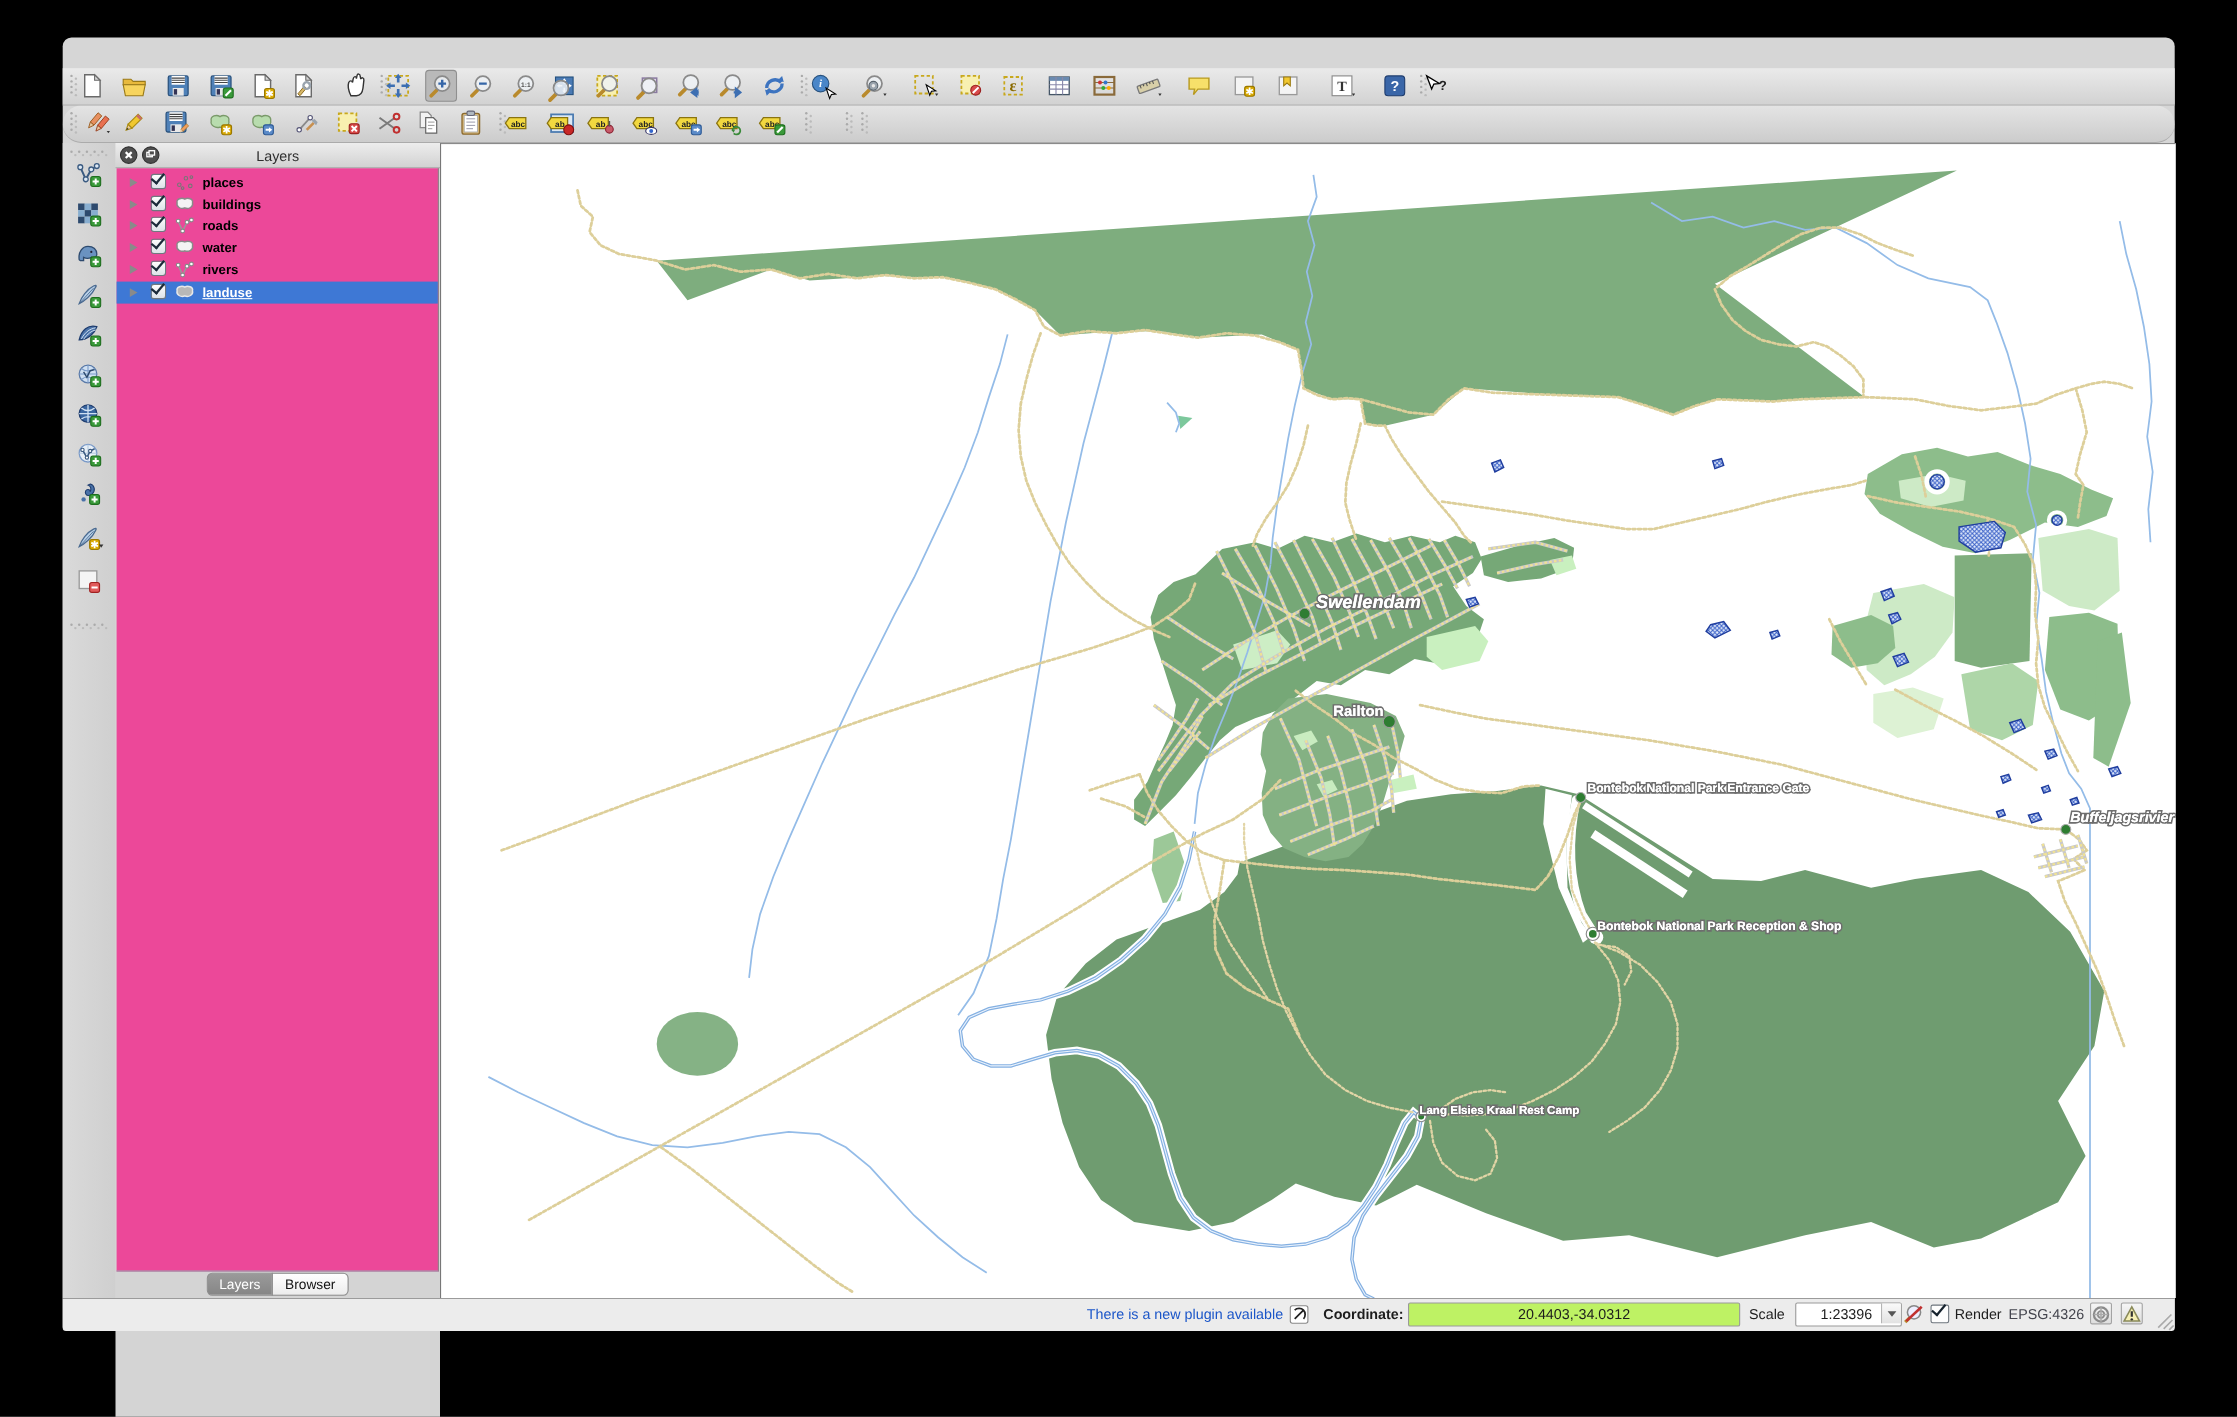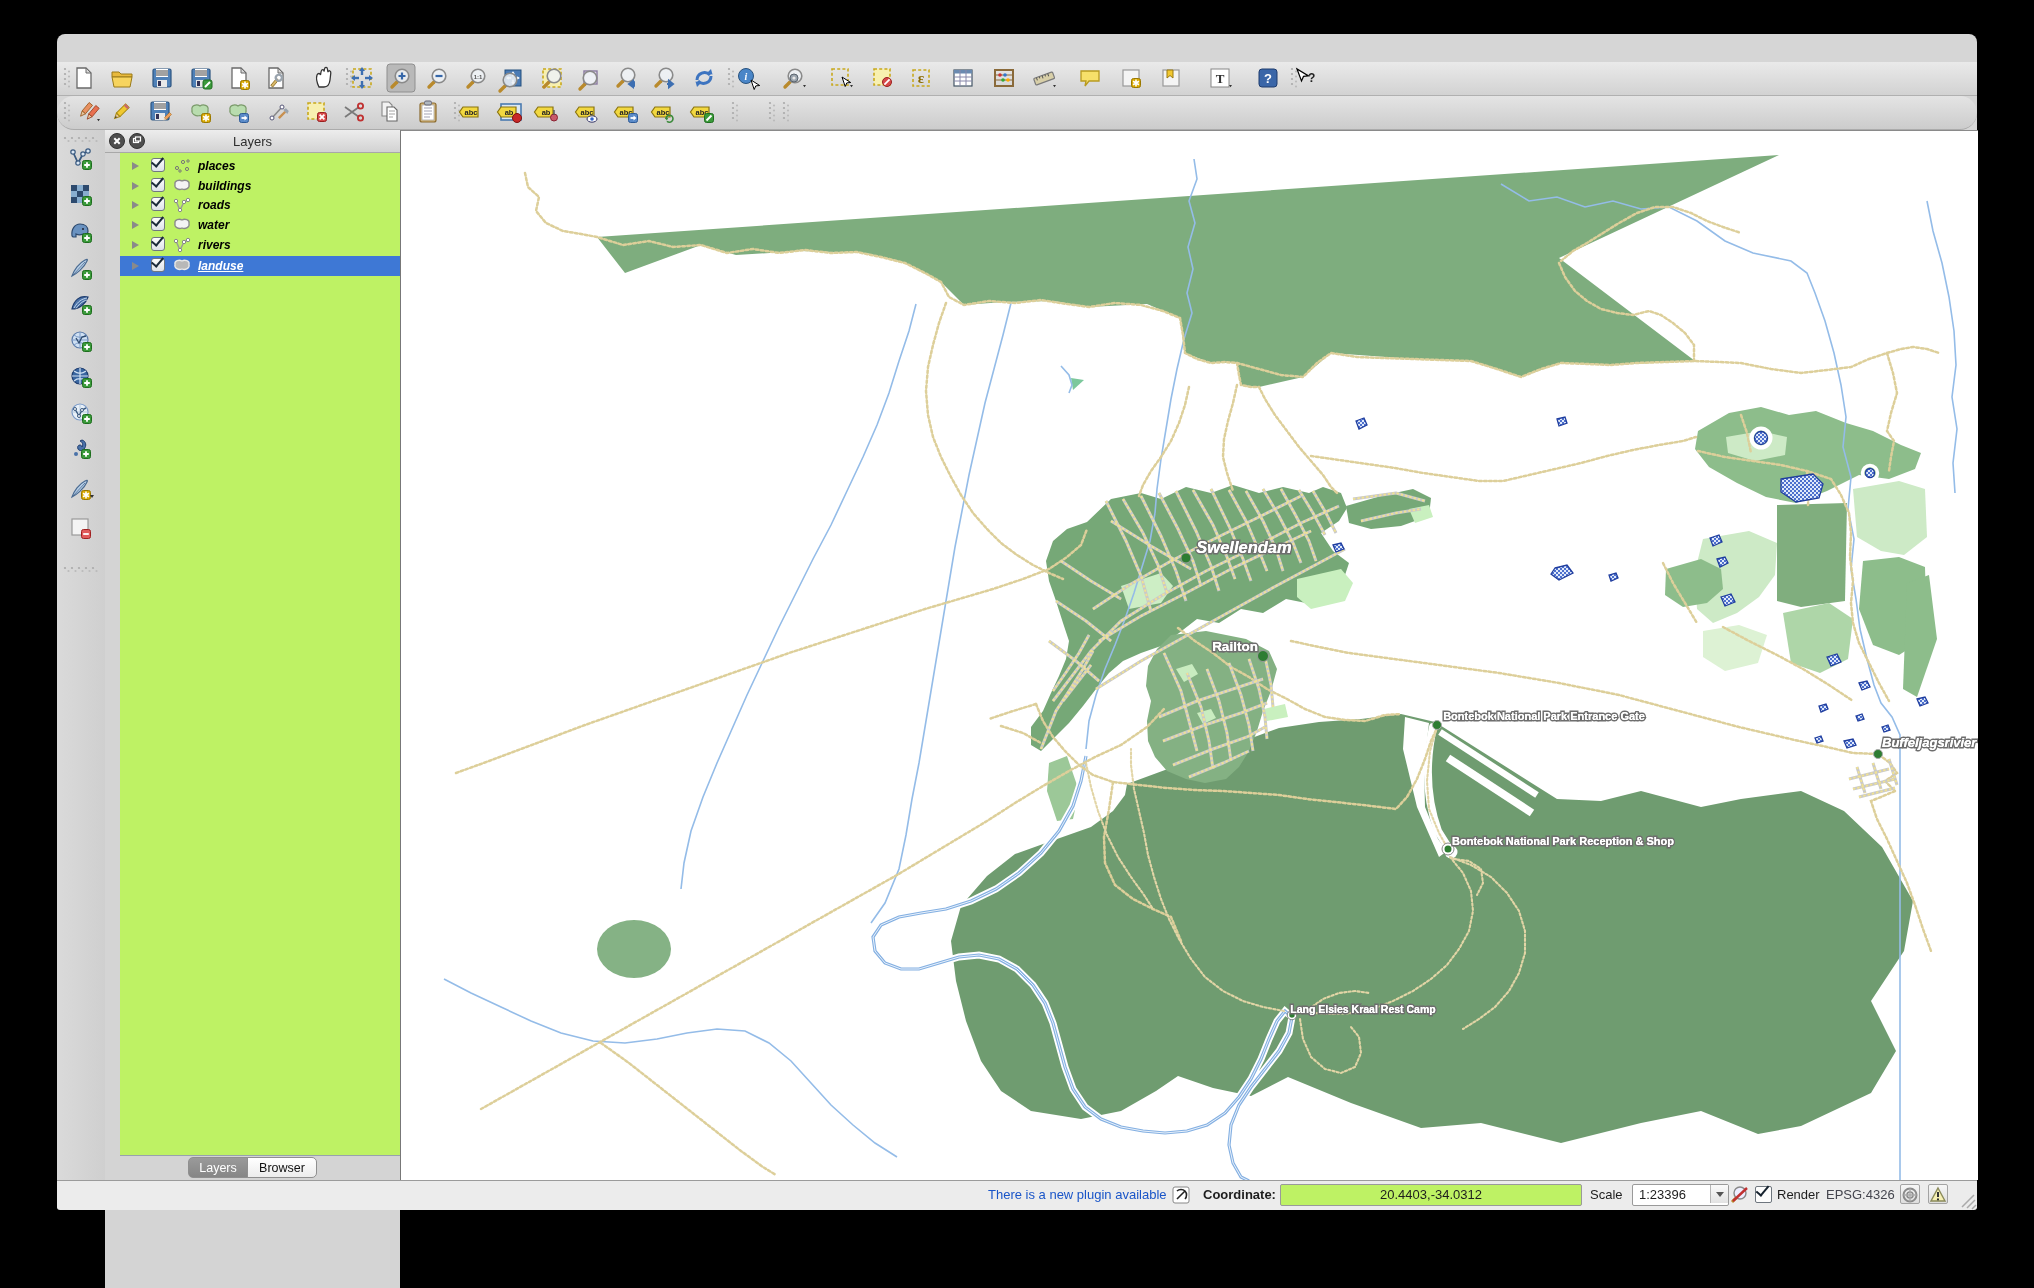--- a/index.html
+++ b/index.html
@@ -5,21 +5,21 @@
 #win{position:absolute;left:57px;top:34px;width:1920px;height:1175px;background:#d6d6d6;border-radius:8px 8px 3px 3px;}
 #title{position:absolute;left:0;top:0;width:100%;height:27px;background:linear-gradient(#f0f0f0,#c9c9c9);border-bottom:1px solid #8d8d8d;border-radius:8px 8px 0 0;}
 .tl{position:absolute;top:4px;width:14px;height:14px;border-radius:50%;background:radial-gradient(circle at 50% 30%,#fbfbfb,#c2c6cc 55%,#8f959c 95%);border:1px solid #82878d;box-sizing:border-box;}
 #title .txt{position:absolute;top:6px;width:100%;text-align:center;font-size:14px;color:#3c3c3c;}
 #tb1{position:absolute;left:0;top:28px;width:100%;height:33px;background:linear-gradient(#eaeaea,#d2d2d2);border-bottom:1px solid #b0b0b0;}
 #tb2{position:absolute;left:0;top:62px;width:100%;height:33px;background:linear-gradient(#e4e4e4,#cccccc);border-bottom:1px solid #ababab;border-radius:17px;}
 #dock{position:absolute;left:0;top:96px;width:48px;height:1050px;background:linear-gradient(90deg,#dadada,#cfcfcf);}
 #panel{position:absolute;left:48px;top:96px;width:295px;height:1272px;background:#d4d4d4;}
 #phead{position:absolute;left:0;top:0;width:100%;height:22px;background:linear-gradient(#ededed,#d2d2d2);border-bottom:1px solid #a8a8a8;}
 #phead .txt{position:absolute;top:4px;width:100%;text-align:center;font-size:13px;color:#2e2e2e;}
-#plist{position:absolute;left:15px;top:23px;width:292px;height:1002px;background:#bef264;border-right:1px solid #8a8a8a;border-bottom:1px solid #98a2ae;font-style:italic;}
+#plist{position:absolute;left:1px;top:23px;width:292px;height:1002px;background:#ec4899;border-right:1px solid #8a8a8a;border-bottom:1px solid #98a2ae;}
 .prow{position:absolute;left:0;width:100%;height:20px;}
 .prow .lbl{position:absolute;left:78px;top:3px;font-size:12px;font-weight:bold;color:#000;}
 .sel{background:#3e78d5;}
 .sel .lbl{color:#fff;text-decoration:underline;}
 .tri{position:absolute;left:12px;top:6px;width:0;height:0;border-left:7px solid #8a8a8a;border-top:4.5px solid transparent;border-bottom:4.5px solid transparent;}
 .cb{position:absolute;left:31px;top:2px;width:14px;height:14px;border:1px solid #707880;border-radius:3px;background:linear-gradient(#fdfdfd,#dde2e8);box-sizing:border-box;}
 .cb:after{content:"";position:absolute;left:2px;top:-4px;width:5px;height:10px;border:solid #1c2b3a;border-width:0 2.5px 2.5px 0;transform:rotate(40deg);}
 #tabs{position:absolute;left:83px;top:1027px;height:21px;}
 .tab{position:absolute;top:0;height:21px;line-height:21px;font-size:12.5px;text-align:center;box-sizing:border-box;border:1px solid #8f8f8f;}
 #tabL{left:0;width:60px;background:linear-gradient(#9a9a9a,#868686);color:#fff;border-radius:5px 0 0 5px;}
@@ -903,20 +903,20 @@
           <path d="M0,-3 v5" stroke="#333" stroke-width="2"></path>
           <circle cx="0" cy="4.4" r="1.1" fill="#333"></circle>
         </g>
         <g stroke="#aaa" stroke-width="1.5">
           <path d="M1905,26 l12,-12 M1910,27 l8,-8 M1915,28 l4,-4"></path>
         </g>
       </svg>
     <span class="it" style="left:1146px;font-weight:bold;">Coordinate:</span>
     <div id="coordbox">20.4403,-34.0312</div>
     <span class="it" style="left:1533px;">Scale</span>
-    <div id="scalebox"><span style="margin-left:6px;">1:23396</span><div class="arr"></div></div>
+    <div id="scalebox"><span style="margin-left:22px;">1:23396</span><div class="arr"></div></div>
     <div id="rendercb"></div>
     <span class="it" style="left:1720px;">Render</span>
     <span class="it" style="left:1769px;color:#44454e;">EPSG:4326</span>
       <div class="sbtn" style="left:1843px;"></div>
       <div class="sbtn" style="left:1871px;"></div>
   </div>
 </div>
 
 </body></html>

